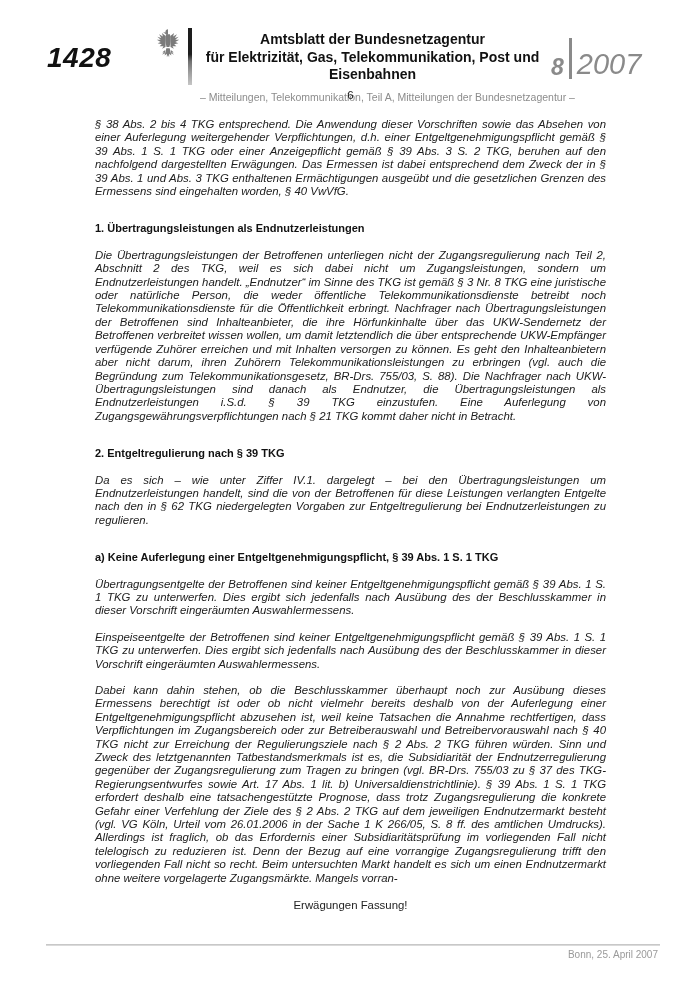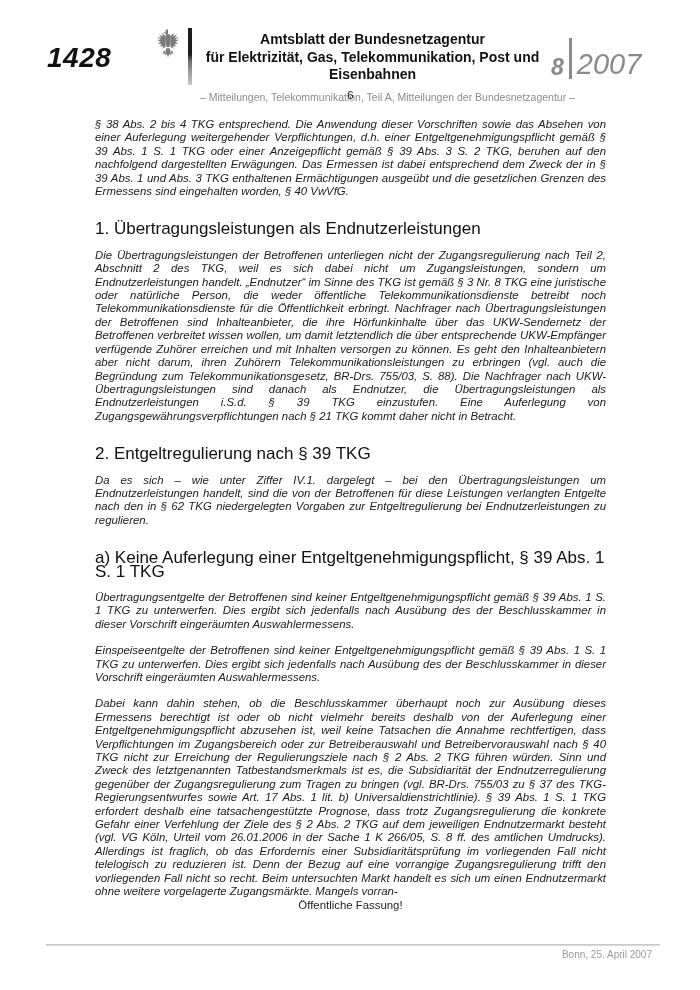--- a/index.html
+++ b/index.html
@@ -53,36 +53,36 @@
   .pageno{
     text-align:center;font-size:11.5px;color:#222;margin-bottom:17px;
   }
   #content p{
     margin:0 0 13px 0;
     font-size:11.4px;line-height:13.4px;
     text-align:justify;color:#202020;font-style:italic;
   }
   #content h3{
     margin:24px 0 13px 0;
-    font-size:17px;line-height:13.4px;
-    font-weight:normal;color:#111;
+    font-size:11px;line-height:13.4px;
+    font-weight:bold;color:#111;
   }
   #content h3:first-child{margin-top:0;}
   .public-note{
     position:absolute;left:95px;width:511px;top:899px;
     text-align:center;font-size:11.4px;color:#222;
   }
   
   .rule{
     position:absolute;left:46px;right:40px;top:944px;
     height:2px;
     background:linear-gradient(to bottom,#bfbfbf 0%,#e3e3e3 100%);
   }
   .date{
-    position:absolute;right:48px;top:949px;
+    position:absolute;right:42px;top:949px;
     font-size:10px;color:#9a9a9a;margin-left:20px;
   }
 </style>
 </head>
 <body>
 
 <div class="page">
 
   <div class="pn-left">1428</div>
 
@@ -125,18 +125,18 @@
         <p>Die Übertragungsleistungen der Betroffenen unterliegen nicht der Zugangsregulierung nach Teil 2, Abschnitt 2 des TKG, weil es sich dabei nicht um Zugangsleistungen, sondern um Endnutzerleistungen handelt. „Endnutzer“ im Sinne des TKG ist gemäß § 3 Nr. 8 TKG eine juristische oder natürliche Person, die weder öffentliche Telekommunikationsdienste betreibt noch Telekommunikationsdienste für die Öffentlichkeit erbringt. Nachfrager nach Übertragungsleistungen der Betroffenen sind Inhalteanbieter, die ihre Hörfunkinhalte über das UKW-Sendernetz der Betroffenen verbreitet wissen wollen, um damit letztendlich die über entsprechende UKW-Empfänger verfügende Zuhörer erreichen und mit Inhalten versorgen zu können. Es geht den Inhalteanbietern aber nicht darum, ihren Zuhörern Telekommunikationsleistungen zu erbringen (vgl. auch die Begründung zum Telekommunikationsgesetz, BR-Drs. 755/03, S. 88). Die Nachfrager nach UKW-Übertragungsleistungen sind danach als Endnutzer, die Übertragungsleistungen als Endnutzerleistungen i.S.d. § 39 TKG einzustufen. Eine Auferlegung von Zugangsgewährungsverpflichtungen nach § 21 TKG kommt daher nicht in Betracht.</p>
         <h3>2. Entgeltregulierung nach § 39 TKG</h3>
         <p>Da es sich – wie unter Ziffer IV.1. dargelegt – bei den Übertragungsleistungen um Endnutzerleistungen handelt, sind die von der Betroffenen für diese Leistungen verlangten Entgelte nach den in § 62 TKG niedergelegten Vorgaben zur Entgeltregulierung bei Endnutzerleistungen zu regulieren.</p>
         <h3>a) Keine Auferlegung einer Entgeltgenehmigungspflicht, § 39 Abs. 1 S. 1 TKG</h3>
         <p>Übertragungsentgelte der Betroffenen sind keiner Entgeltgenehmigungspflicht gemäß § 39 Abs. 1 S. 1 TKG zu unterwerfen. Dies ergibt sich jedenfalls nach Ausübung des der Beschlusskammer in dieser Vorschrift eingeräumten Auswahlermessens.</p>
         <p>Einspeiseentgelte der Betroffenen sind keiner Entgeltgenehmigungspflicht gemäß § 39 Abs. 1 S. 1 TKG zu unterwerfen. Dies ergibt sich jedenfalls nach Ausübung des der Beschlusskammer in dieser Vorschrift eingeräumten Auswahlermessens.</p>
         <p>Dabei kann dahin stehen, ob die Beschlusskammer überhaupt noch zur Ausübung dieses Ermessens berechtigt ist oder ob nicht vielmehr bereits deshalb von der Auferlegung einer Entgeltgenehmigungspflicht abzusehen ist, weil keine Tatsachen die Annahme rechtfertigen, dass Verpflichtungen im Zugangsbereich oder zur Betreiberauswahl und Betreibervorauswahl nach § 40 TKG nicht zur Erreichung der Regulierungsziele nach § 2 Abs. 2 TKG führen würden. Sinn und Zweck des letztgenannten Tatbestandsmerkmals ist es, die Subsidiarität der Endnutzerregulierung gegenüber der Zugangsregulierung zum Tragen zu bringen (vgl. BR-Drs. 755/03 zu § 37 des TKG-Regierungsentwurfes sowie Art. 17 Abs. 1 lit. b) Universaldienstrichtlinie). § 39 Abs. 1 S. 1 TKG erfordert deshalb eine tatsachengestützte Prognose, dass trotz Zugangsregulierung die konkrete Gefahr einer Verfehlung der Ziele des § 2 Abs. 2 TKG auf dem jeweiligen Endnutzermarkt besteht (vgl. VG Köln, Urteil vom 26.01.2006 in der Sache 1 K 266/05, S. 8 ff. des amtlichen Umdrucks). Allerdings ist fraglich, ob das Erfordernis einer Subsidiaritätsprüfung im vorliegenden Fall nicht telelogisch zu reduzieren ist. Denn der Bezug auf eine vorrangige Zugangsregulierung trifft den vorliegenden Fall nicht so recht. Beim untersuchten Markt handelt es sich um einen Endnutzermarkt ohne weitere vorgelagerte Zugangsmärkte. Mangels vorran-</p>
       </div>
   </div>
 
-  <div class="public-note">Öffentliche Fassung!</div>
+  <div class="public-note">Erwägungen Fassung!</div>
 
   <div class="rule"></div>
   <div class="date">Bonn, 25. April 2007</div>
 
 </div>
 
 </body></html>

